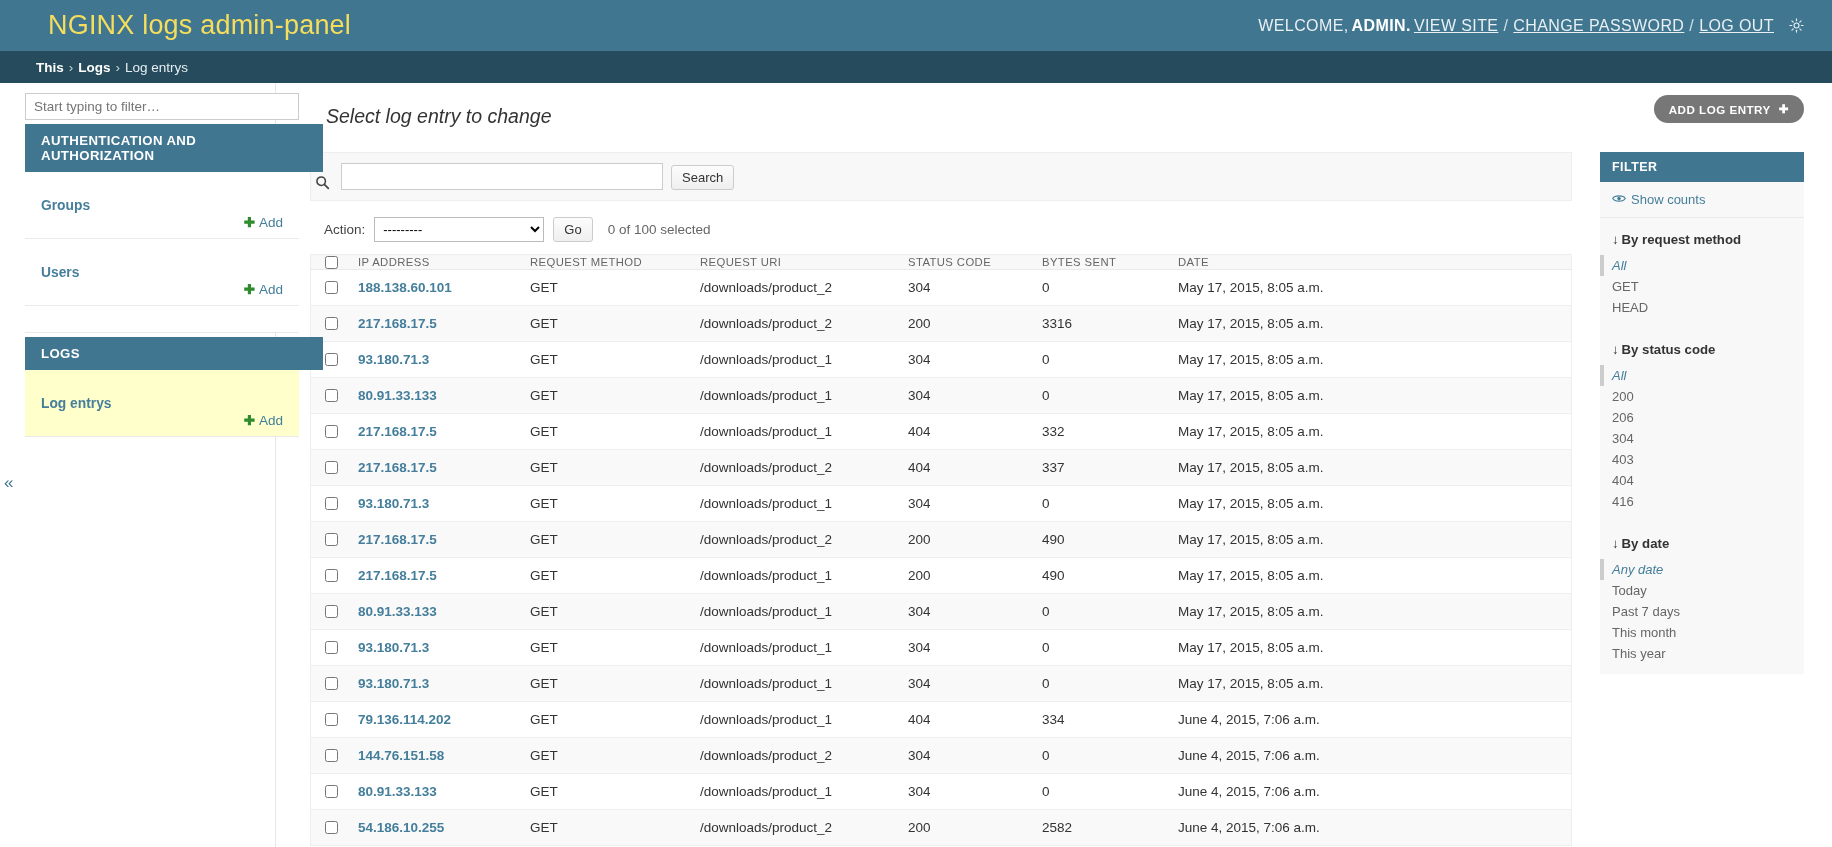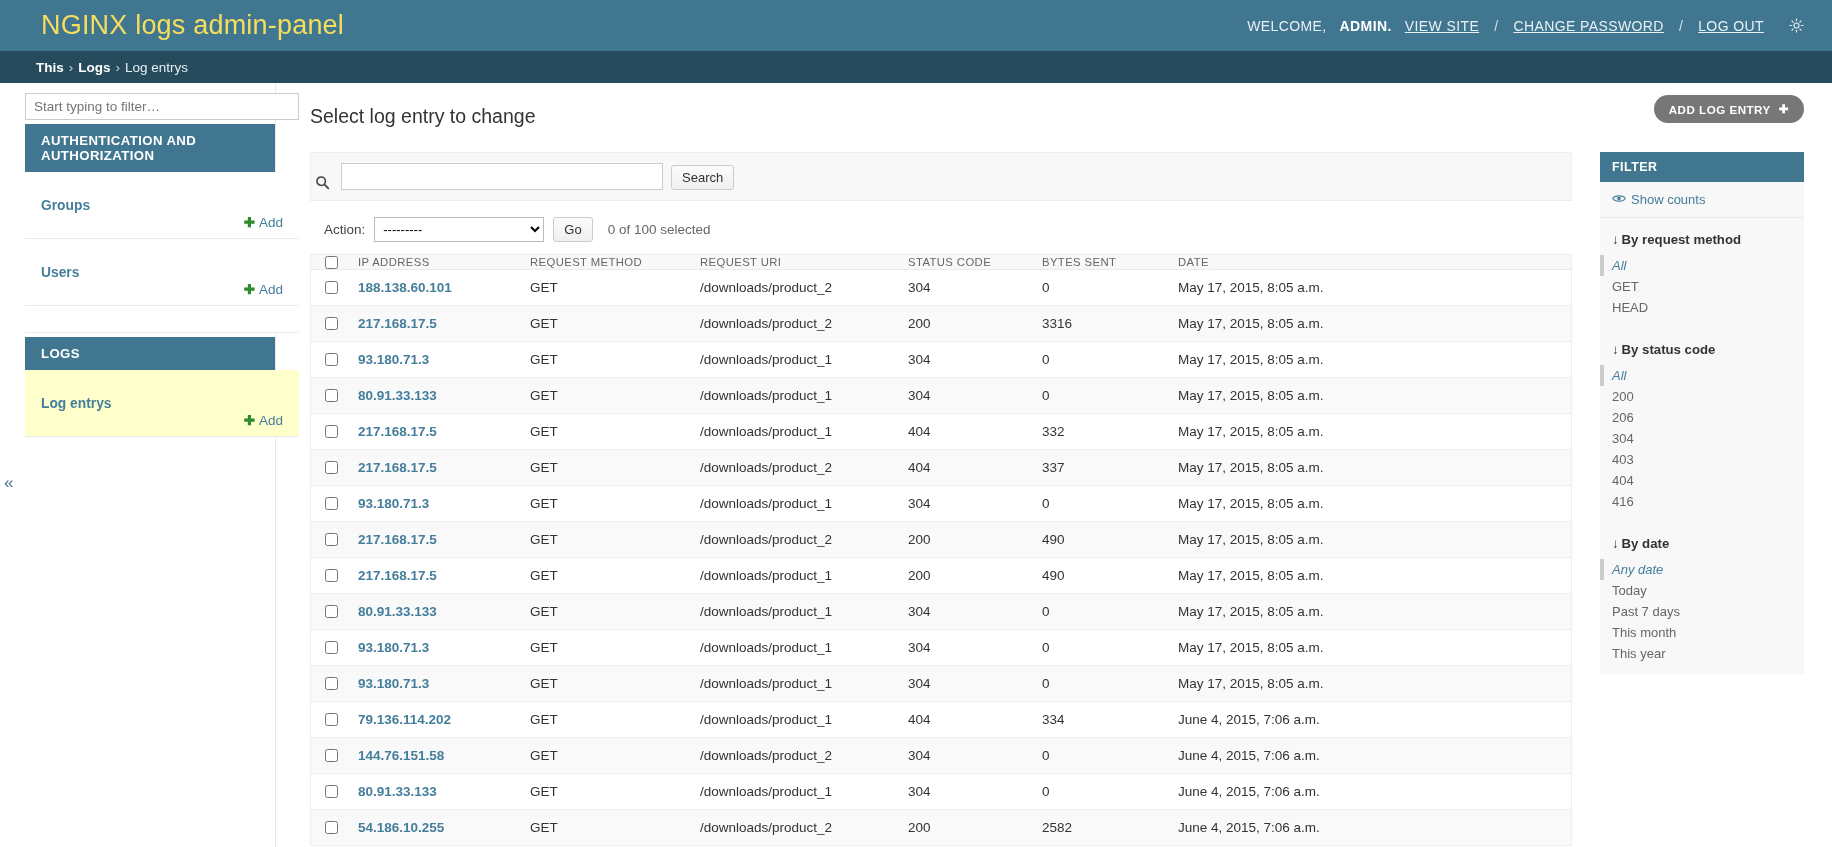--- a/index.html
+++ b/index.html
@@ -17,33 +17,33 @@
   #header {
     height: 51px;
     background: #417690;
     color: #fff;
     display: flex;
     align-items: center;
     padding: 0 28px 0 36px;
     justify-content: space-between;
   }
   #branding h1 {
-    margin: 5px;
+    margin: 12px;
     font-size: 27px;
     font-weight: 400;
     color: #f5dd5d;
     letter-spacing: 0.2px;
   }
   #user-tools {
-    font-size: 14px;
+    font-size: 16px;
     letter-spacing: 0.4px;
     text-transform: uppercase;
     display: flex;
     align-items: center;
-    gap: 10px;
+    gap: 0;
     color: #e8f0f3;
     text-align: center;
   }
   #user-tools .welcome { margin-right: 3px; }
   #user-tools .uname { font-weight: bold; color: #fff; }
   #user-tools a {
     color: #e8f0f3;
     text-decoration: underline;
     margin: 0 3px;
   }
@@ -101,21 +101,21 @@
     margin-top: 4px;
   }
   #nav-sidebar .app-title {
     background: #417690;
     color: #fff;
     font-size: 13.2px;
     font-weight: bold;
     letter-spacing: 0.4px;
     padding: 9px 16px;
     margin-left: 25px;
-    width: 250px;
+    width: 298px;
     text-transform: uppercase;
   }
   #nav-sidebar .model-row {
     display: flex;
     align-items: center;
     justify-content: space-between;
     margin-left: 25px;
     width: 274px;
     padding: 8px 16px;
     border-bottom: 1px solid #eaeaea;
@@ -164,21 +164,22 @@
     background: #fff;
     min-width: 0;
   }
   #content-inner {
     padding: 22px 28px 0 34px;
   }
   h1.page-title {
     font-size: 19.5px;
     font-weight: 400;
     color: #333;
-    margin: 0 0 24px 0;
+    margin: 0 0 24px 16px;
+    font-style: italic;
   }
   .main-row { display: flex; }
   .main-left { flex: 1; min-width: 0; }
 
   
   #toolbar {
     background: #f8f8f8;
     border: 1px solid #eee;
     padding: 10px 0;
     display: flex;

